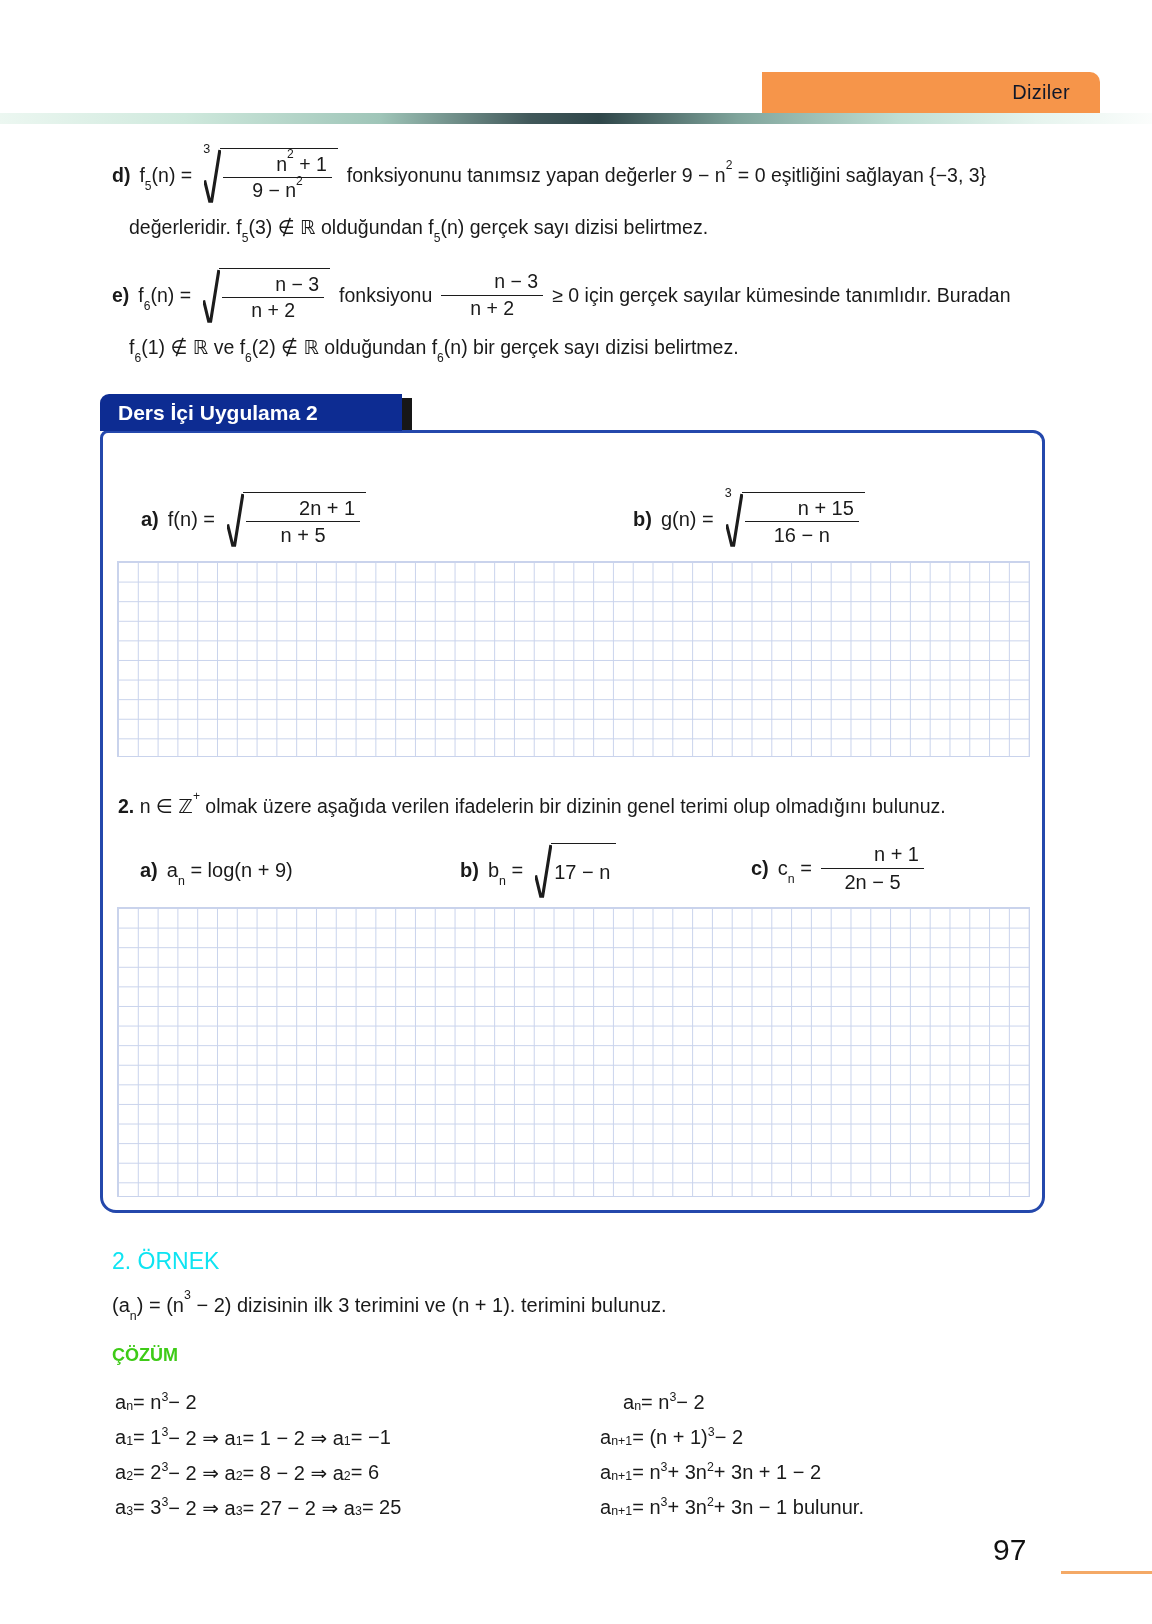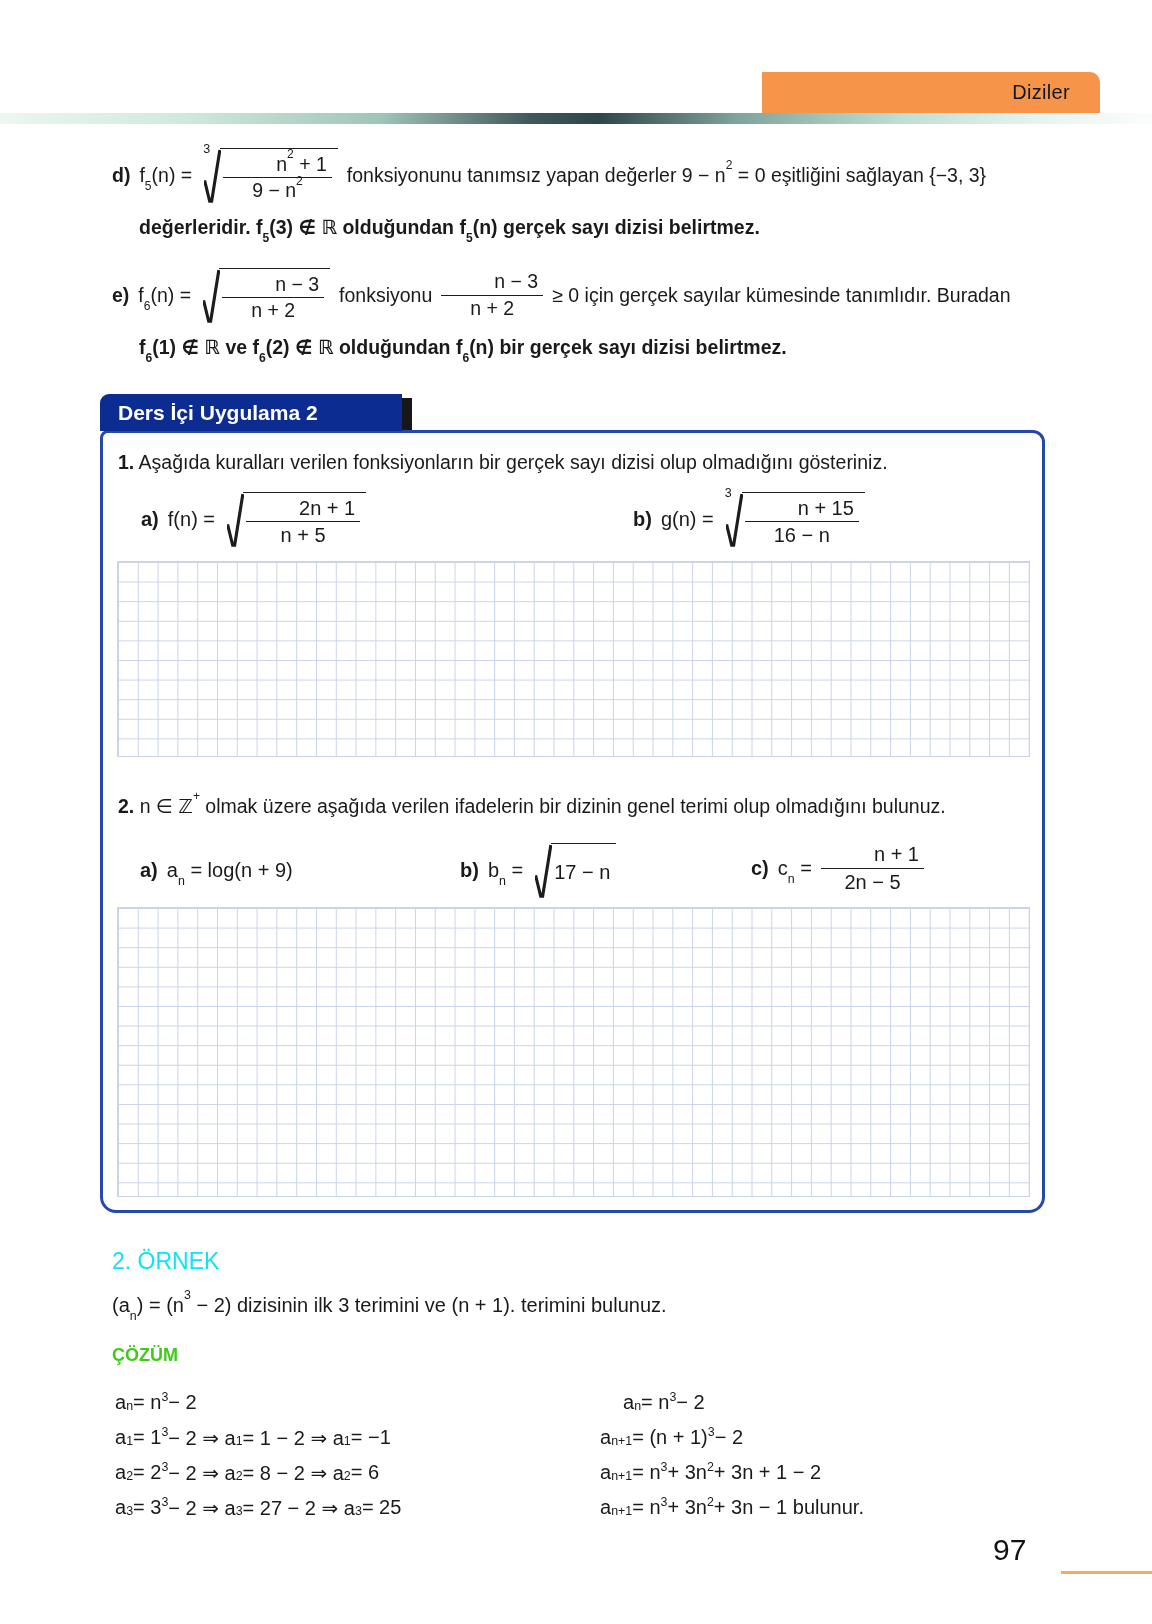--- a/index.html
+++ b/index.html
@@ -41,21 +41,21 @@
   .frac .fden{border-top:1.7px solid #1c1c1c;padding:2px 5px 0;}
   .root{position:relative;display:inline-flex;align-items:stretch;margin-left:3px;padding-top:2px;}
   .root-idx{position:absolute;left:-1px;top:-4px;font-size:12.5px;}
   .rad-svg{width:17px;flex:none;margin-right:-1px;}
   .root-body{border-top:1.8px solid #1c1c1c;padding:3px 6px 1px 3px;display:flex;align-items:center;}
   .cont-line{font-size:19.5px;}
 
   
   .item-d{position:absolute;left:112px;top:146px;width:930px;}
   .item-e{position:absolute;left:112px;top:266px;width:930px;}
-  .item .cont-line{margin-top:11px;margin-left:27px;font-weight:bold;}
+  .item .cont-line{margin-top:11px;margin-left:17px;}
   .item .math-row{font-size:19.5px;}
 
   
   .practice-tab{
     position:absolute;left:100px;top:394px;width:302px;height:37px;z-index:3;
     background:var(--navy-tab);border-radius:9px 0 0 0;color:#fff;
     font-weight:bold;font-size:21px;display:flex;align-items:center;padding-left:18px;
   }
   .practice-tab-shadow{position:absolute;left:402px;top:398px;width:10px;height:33px;background:#171717;z-index:2;}
   .individual-tab{
@@ -157,24 +157,20 @@
     <div class="cont-line">f<sub>6</sub>(1) ∉ ℝ ve f<sub>6</sub>(2) ∉ ℝ olduğundan f<sub>6</sub>(n) bir gerçek sayı dizisi belirtmez.</div>
   </div>
 
   <div class="practice-tab">
     <span>Ders İçi Uygulama 2</span>
   </div>
   <div class="practice-tab-shadow"></div>
 
   <div class="practice-box">
 
-    <div class="q-text q1-text">
-      <span class="lbl">1.</span>
-      <span>Aşağıda kuralları verilen fonksiyonların bir gerçek sayı dizisi olup olmadığını gösteriniz.</span>
-    </div>
 
     <div class="q-row q1a">
       <span class="lbl">a)</span>
       <span class="m">f(n) =</span>
       <span class="root">
         <svg class="rad-svg" viewBox="0 0 30 100" preserveAspectRatio="none" aria-hidden="true">
             <path d="M1 57 L10 94 L13.5 94 L28 3.5" fill="none" stroke="#1c1c1c" stroke-width="5.5"></path>
           </svg>
         <span class="root-body">
             <span class="frac">

